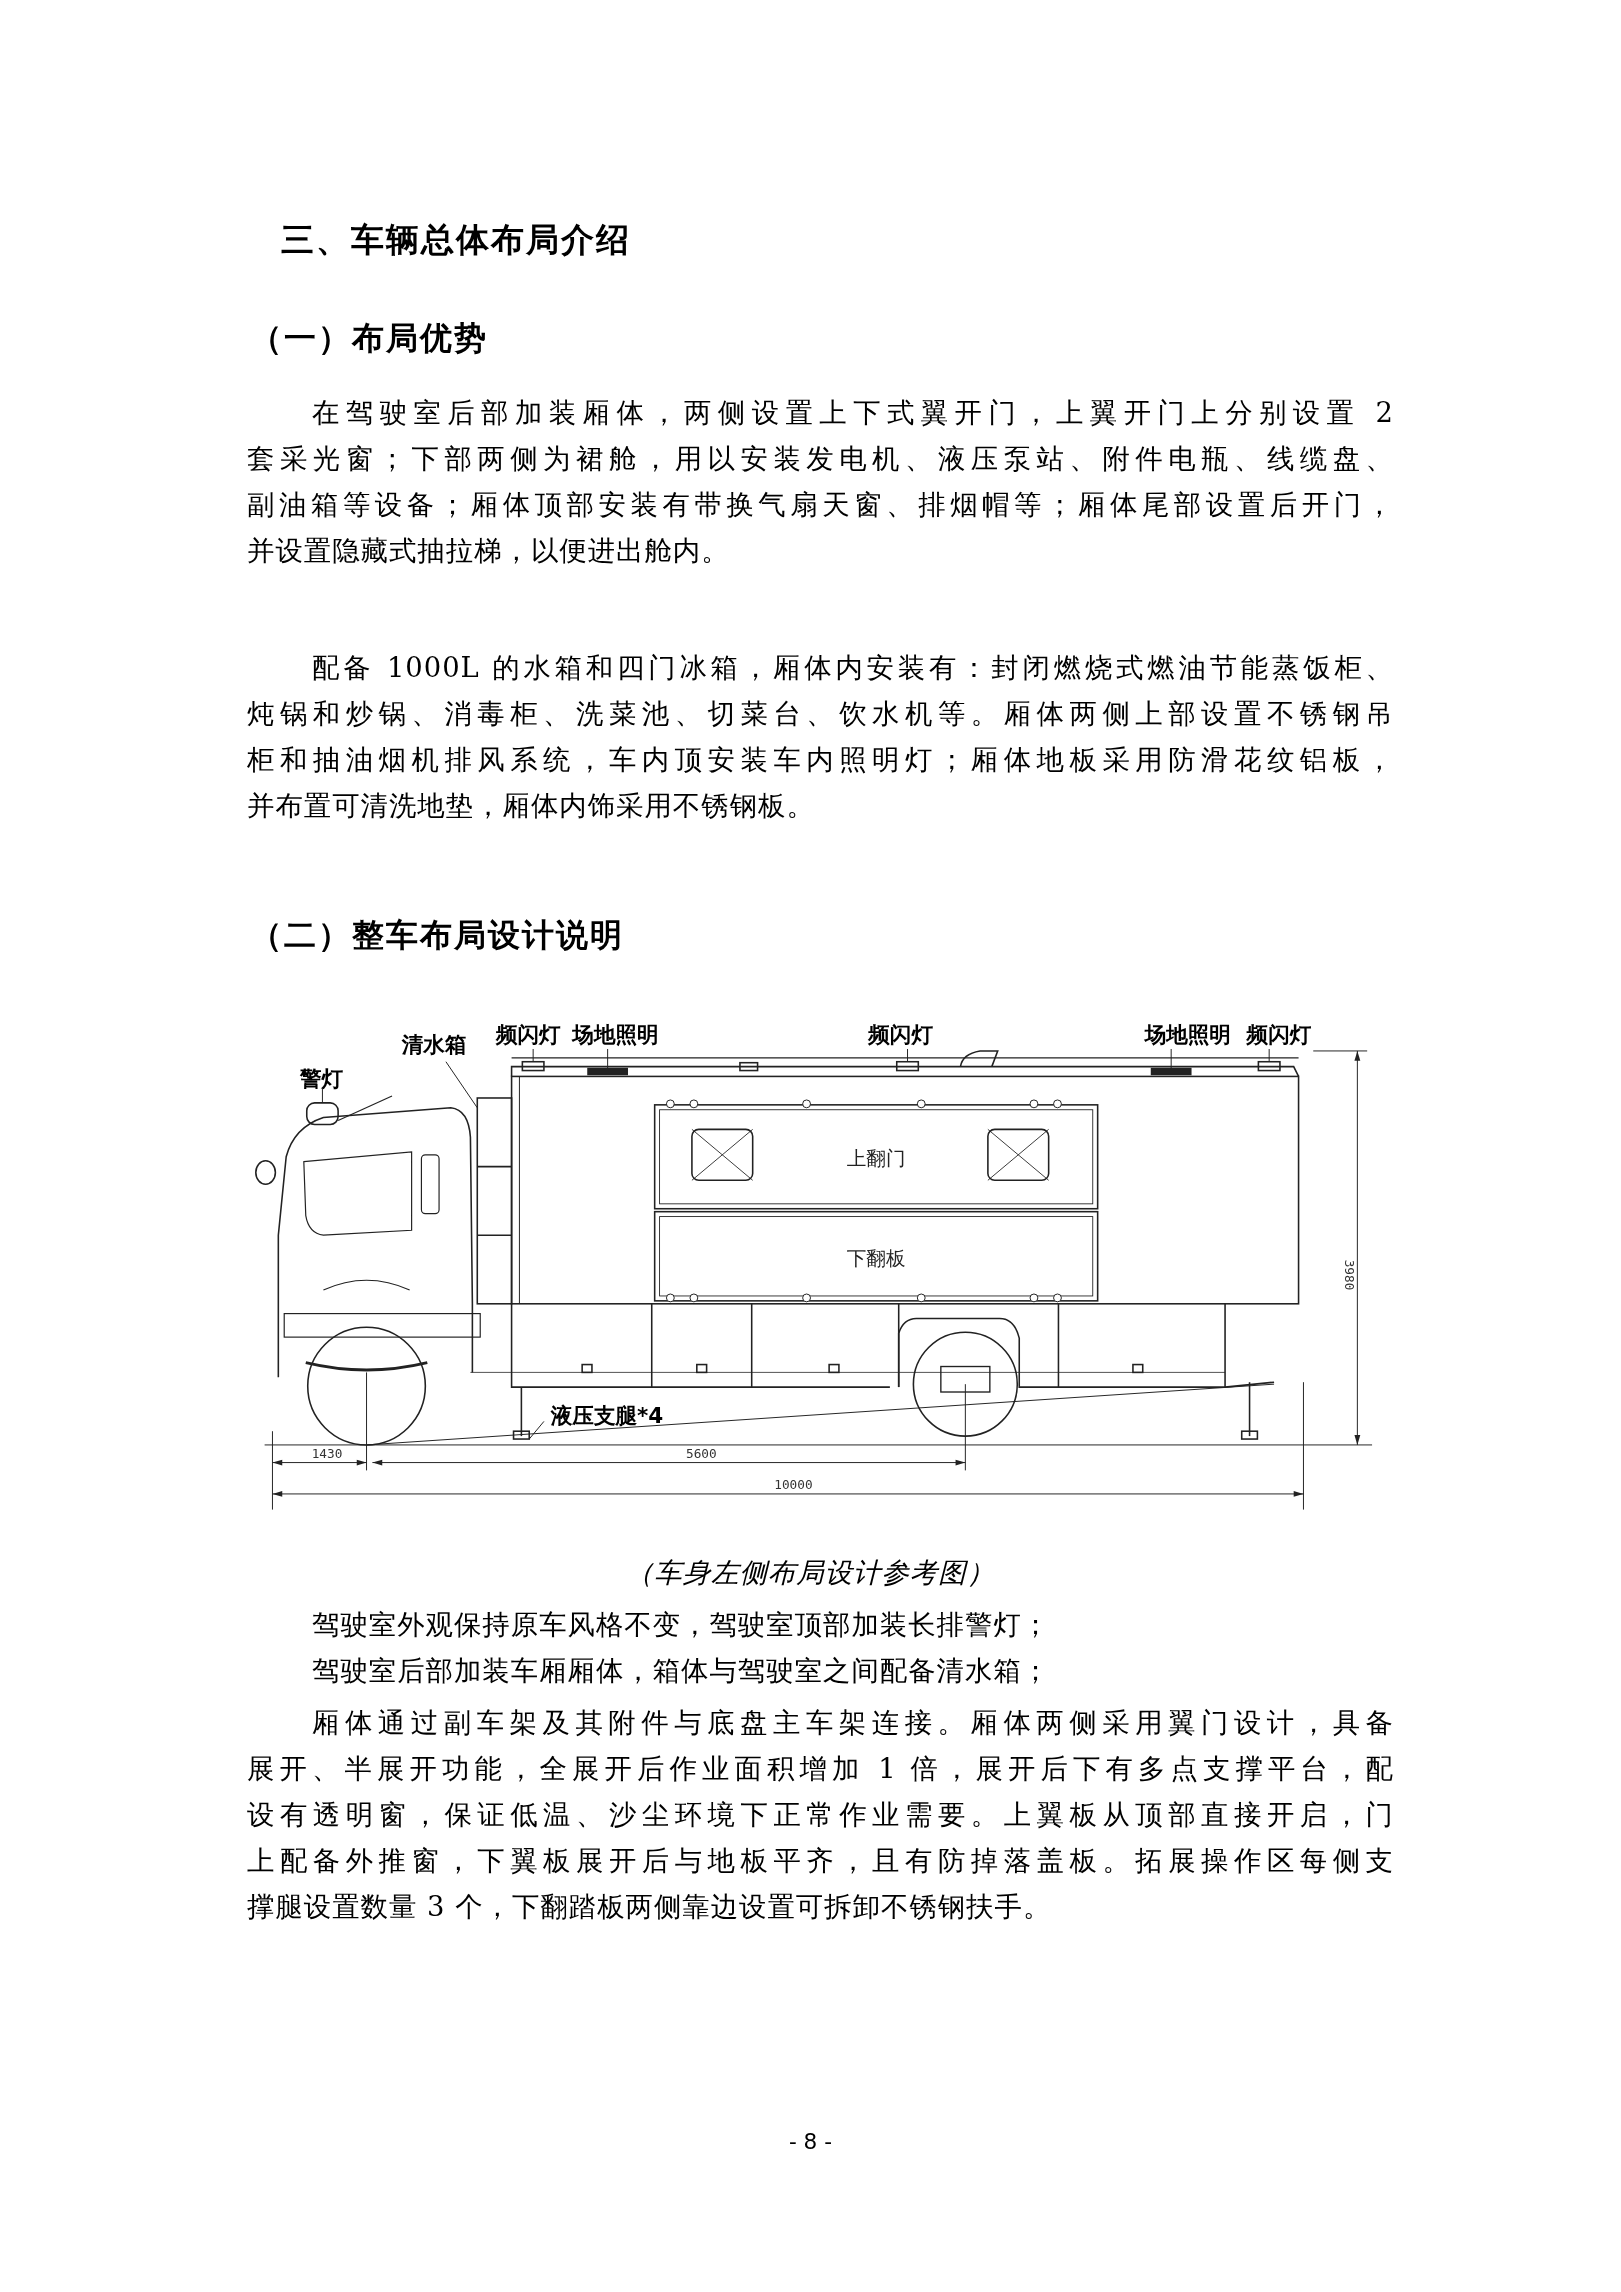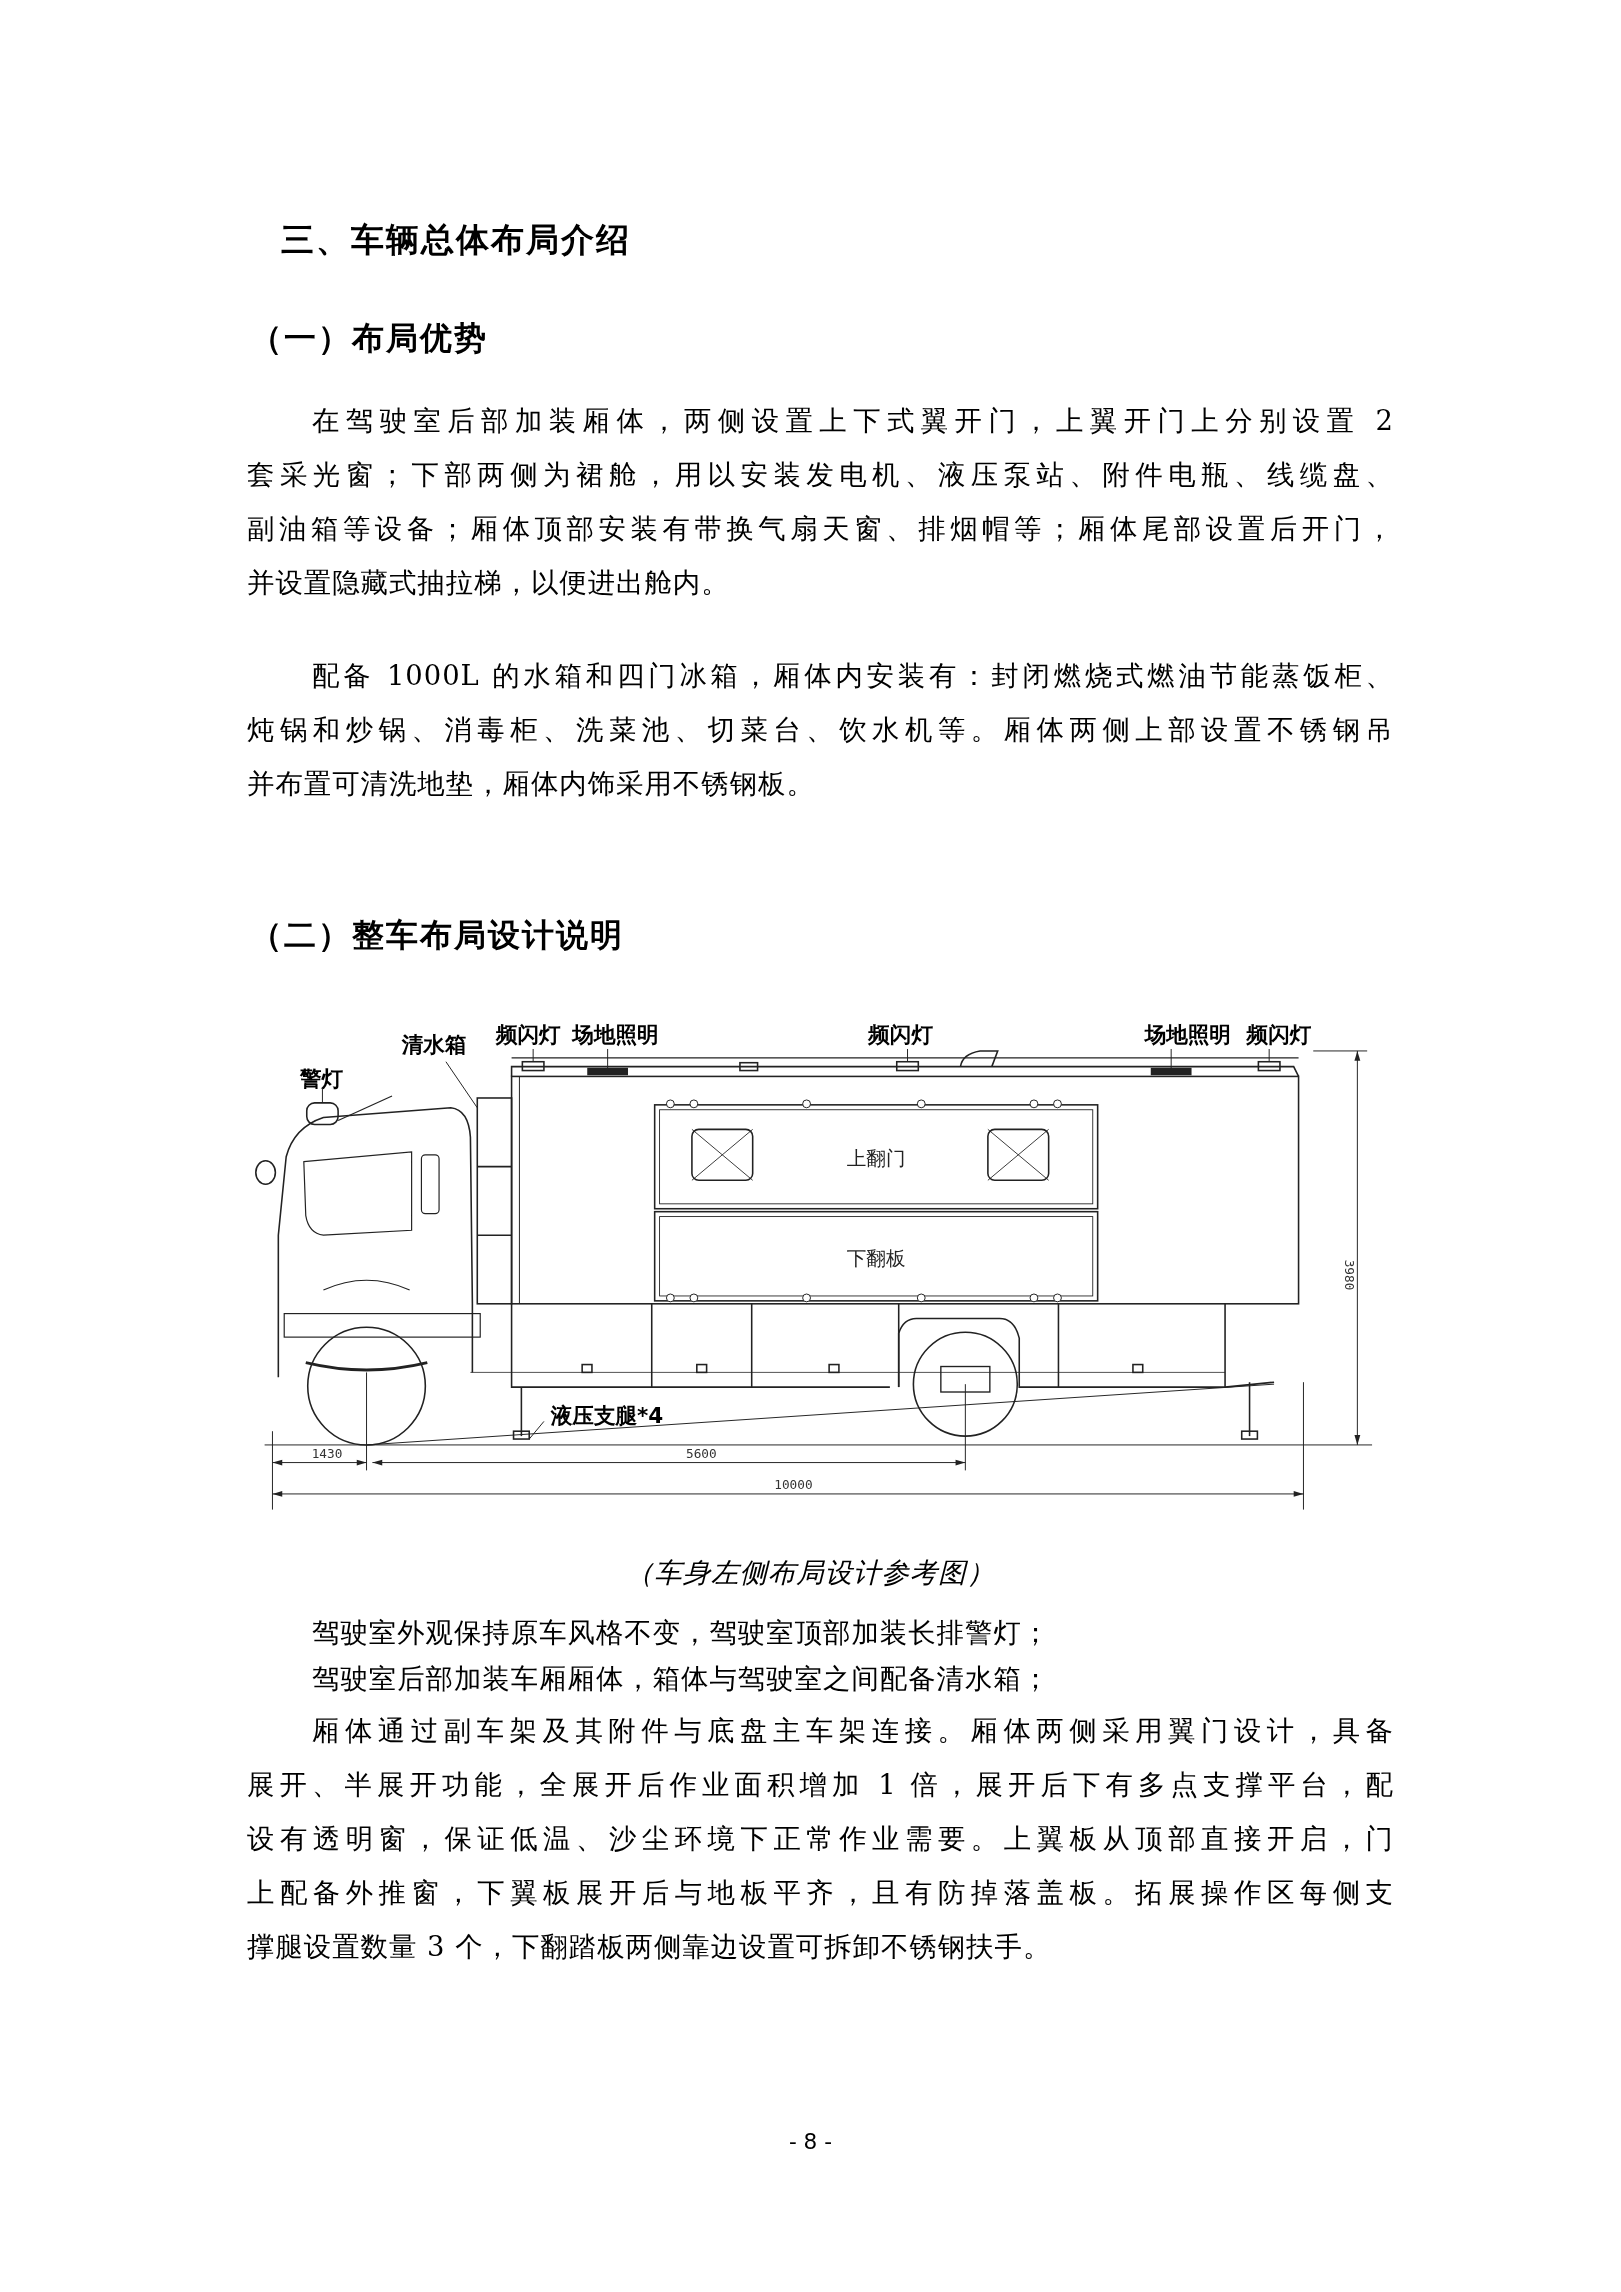--- a/index.html
+++ b/index.html
@@ -4,21 +4,21 @@
 <style>
   html, body { margin:0; padding:0; background:#ffffff; }
   body { width:1621px; height:2293px; position:relative; overflow:hidden;
          font-family:"DejaVu Serif","Liberation Serif",serif; color:#000; }
   .h1 { position:absolute; left:247px; top:218px; font-size:33px; font-weight:bold;
         font-family:"DejaVu Sans","Liberation Sans",sans-serif; letter-spacing:2px;margin-left:34px; }
   .h2 { position:absolute; left:250px; font-size:32px; font-weight:bold;
         font-family:"DejaVu Sans","Liberation Sans",sans-serif; letter-spacing:2px; }
   .para { position:absolute; left:247px; width:1147px; font-size:27.4px; line-height:46px;
           text-align:justify; letter-spacing:1px; }
-  .para .line { display:block; white-space:nowrap; text-align:justify; text-align-last:justify;margin-top:8px; }
+  .para .line { display:block; white-space:nowrap; text-align:justify; text-align-last:justify; }
   .para .line.last { text-align-last:left; }
   .indent { padding-left:65px; }
   .caption { position:absolute; left:0; width:1621px; text-align:center; top:1555px;
              font-size:27.4px; letter-spacing:1px;font-style:italic; }
   .pagenum { position:absolute; left:0; width:1621px; text-align:center; top:2129px;
              font-size:21.6px; font-family:"DejaVu Sans","Liberation Sans",sans-serif; }
   #figure { position:absolute; left:0; top:0; width:1621px; height:2293px; pointer-events:none; }
   #figure .lbl-b { font-family:"DejaVu Sans","Liberation Sans",sans-serif; font-size:22px; font-weight:bold; fill:#000; }
   #figure .panel { font-family:"DejaVu Serif","Liberation Serif",serif; font-size:20px; fill:#222; }
   #figure .dim { font-family:"DejaVu Sans Mono","Liberation Mono",monospace; font-size:13px; fill:#333; }
@@ -32,20 +32,21 @@
 <div class="para" style="top:390px;">
   <span class="line indent">在驾驶室后部加装厢体，两侧设置上下式翼开门，上翼开门上分别设置 2</span>
   <span class="line">套采光窗；下部两侧为裙舱，用以安装发电机、液压泵站、附件电瓶、线缆盘、</span>
   <span class="line">副油箱等设备；厢体顶部安装有带换气扇天窗、排烟帽等；厢体尾部设置后开门，</span>
   <span class="line last">并设置隐藏式抽拉梯，以便进出舱内。</span>
 </div>
 
 <div class="para" style="top:645px;">
   <span class="line indent">配备 1000L 的水箱和四门冰箱，厢体内安装有：封闭燃烧式燃油节能蒸饭柜、</span>
   <span class="line">炖锅和炒锅、消毒柜、洗菜池、切菜台、饮水机等。厢体两侧上部设置不锈钢吊</span>
+  <span class="line">柜和抽油烟机排风系统，车内顶安装车内照明灯；厢体地板采用防滑花纹铝板，</span>
   <span class="line last">并布置可清洗地垫，厢体内饰采用不锈钢板。</span>
 </div>
 
 <div class="h2" style="top:914px;">（二）整车布局设计说明</div>
 
 <svg id="figure" viewBox="0 0 1654 2339" xmlns="http://www.w3.org/2000/svg">
   <g stroke="#222" stroke-width="1.6" fill="none">
 
     <path d="M522 1098 L522 1088 L1320 1088 L1325 1098"></path>
     <line x1="522" y1="1079" x2="1325" y2="1079" stroke-width="1.2"></line>

